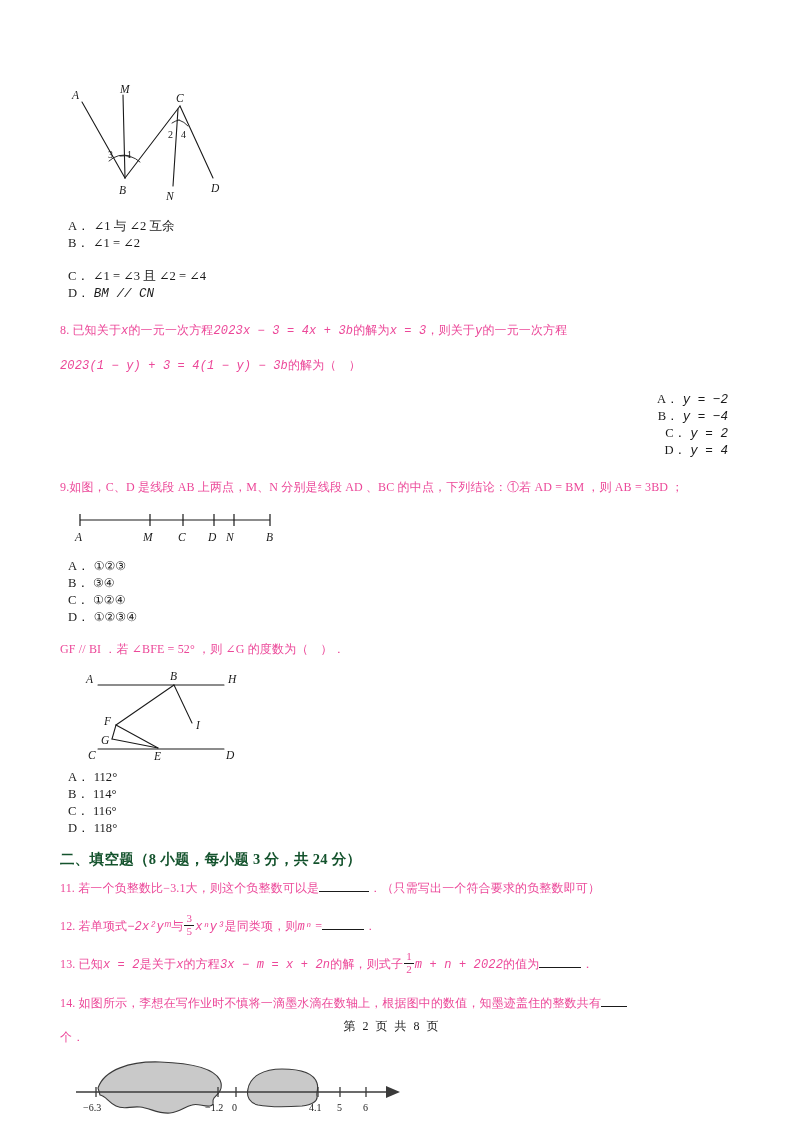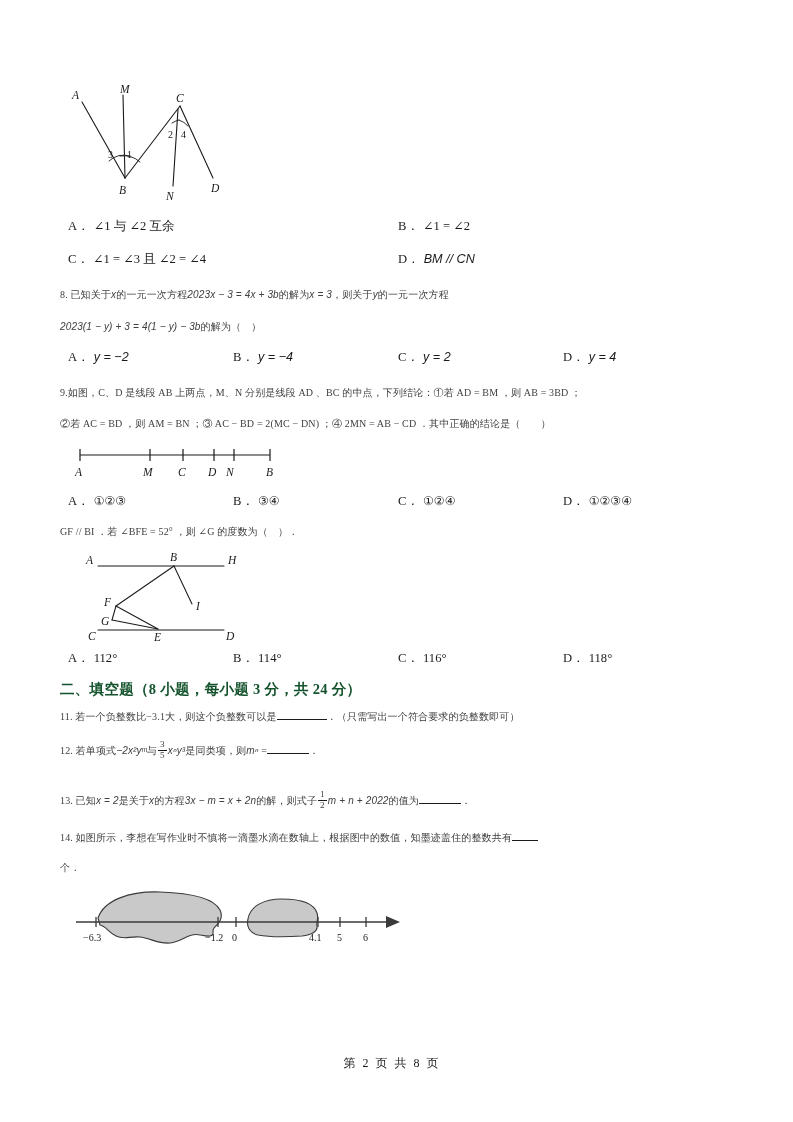--- a/index.html
+++ b/index.html
@@ -22,34 +22,35 @@
     height: 1122px;
   }
   .content {
     position: absolute;
     left: 68px;
     top: 0;
     width: 660px;
   }
   
   .qline {
-    font-size: 10px;
+    font-size: 12px;
     line-height: 1.45;
-    color: #404040;
+    color: #ec4899;
     letter-spacing: 0.15px;
   }
   .opts {
     display: flex;
     font-size: 12.6px;
     color: #1a1a1a;
+    flex-direction: column;
   }
   .opts > div { flex: 0 0 25%; }
   .opts.pair2 > div { flex: 0 0 50%; }
   .opts .lbl { margin-right: 4px; }
-  .mi { font-style: italic; font-family: Liberation Sans, sans-serif; }
+  .mi { font-style: italic; font-family: Liberation Mono, monospace; }
   .num { font-style: normal; }
   .frac {
     display: inline-block;
     vertical-align: -0.45em;
     text-align: center;
     font-size: 0.92em;
     line-height: 1.05;
     margin: 0 1px;
   }
   .frac .nu { display: block; border-bottom: 1px solid #1a1a1a; padding: 0 2px; }
@@ -79,21 +80,21 @@
   .lbl-num {
     font-family: "Liberation Serif", serif;
     font-style: normal;
     font-size: 10px;
     fill: #1a1a1a;
   }
   
   .footer {
     position: absolute;
     left: 0;
-    top: 1055px;
+    top: 1018px;
     width: 784px;
     text-align: center;
     font-size: 12px;
     color: #1a1a1a;
     letter-spacing: 2px;
   }
   .footer .pg { font-weight: normal; }
 </style>
 </head>
 <body>
@@ -151,40 +152,37 @@
       </div>
     </div>
 
     <div class="qline" style="margin-top:20px; margin-left:-8px;">
       <span>8.</span>
       <span>已知关于</span><span class="mi">x</span><span>的一元一次方程</span><span class="mi">2023x − 3 = 4x + 3b</span><span>的解为</span><span class="mi">x = 3</span><span>，则关于</span><span class="mi">y</span><span>的一元一次方程</span>
     </div>
     <div class="qline" style="margin-top:17px; margin-left:-8px;">
       <span class="mi">2023(1 − y) + 3 = 4(1 − y) − 3b</span><span>的解为（　）</span>
     </div>
-    <div class="opts" style="margin-top:15px;">
+    <div class="opts" style="margin-top:15px;text-align:right;">
       <div>
         <span class="lbl">A．</span><span class="mi">y = −2</span>
       </div>
       <div>
         <span class="lbl">B．</span><span class="mi">y = −4</span>
       </div>
       <div>
         <span class="lbl">C．</span><span class="mi">y = 2</span>
       </div>
       <div>
         <span class="lbl">D．</span><span class="mi">y = 4</span>
       </div>
     </div>
 
     <div class="qline" style="margin-top:20px; margin-left:-8px;">
       <span>9.</span><span>如图，C、D 是线段 AB 上两点，M、N 分别是线段 AD 、BC 的中点，下列结论：①若 AD = BM ，则 AB = 3BD ；</span>
-    </div>
-    <div class="qline" style="margin-top:16px; margin-left:-8px;">
-      <span>②若 AC = BD ，则 AM = BN ；③ AC − BD = 2(MC − DN) ；④ 2MN = AB − CD ．其中正确的结论是（　　）</span>
     </div>
 
     <div class="fig" style="margin-top:14px; margin-left:2px;">
       <svg width="340" height="40" viewBox="0 0 340 40">
         <g stroke="#1a1a1a" stroke-width="1.2" stroke-linecap="butt">
           <line x1="10" y1="10" x2="200" y2="10"></line>
           <line x1="10" y1="4" x2="10" y2="16"></line>
           <line x1="80" y1="4" x2="80" y2="16"></line>
           <line x1="113" y1="4" x2="113" y2="16"></line>
           <line x1="144" y1="4" x2="144" y2="16"></line>
@@ -269,21 +267,21 @@
     <div class="qline" style="margin-top:11px; margin-left:-8px;">
       <span>11.</span>
       <span>若一个负整数比</span><span class="num">−3.1</span><span>大，则这个负整数可以是</span><span class="blank-m"></span><span>．（只需写出一个符合要求的负整数即可）</span>
     </div>
 
     <div class="qline" style="margin-top:16px; margin-left:-8px;">
       <span>12.</span>
       <span>若单项式</span><span class="mi">−2x²yᵐ</span><span>与</span><span class="frac"><span class="nu">3</span><span class="de">5</span></span><span class="mi">xⁿy³</span><span>是同类项，则</span><span class="mi">mⁿ</span> <span>=</span><span class="blank-s"></span><span>．</span>
     </div>
 
-    <div class="qline" style="margin-top:30px; margin-left:-8px;">
+    <div class="qline" style="margin-top:14px; margin-left:-8px;">
       <span>13.</span>
       <span>已知</span><span class="mi">x = 2</span><span>是关于</span><span class="mi">x</span><span>的方程</span><span class="mi">3x − m = x + 2n</span><span>的解，则式子</span><span class="frac"><span class="nu">1</span><span class="de">2</span></span><span class="mi">m + n + 2022</span><span>的值为</span><span class="blank-s"></span><span>．</span>
     </div>
 
     <div class="qline" style="margin-top:20px; margin-left:-8px;">
       <span>14.</span>
       <span>如图所示，李想在写作业时不慎将一滴墨水滴在数轴上，根据图中的数值，知墨迹盖住的整数共有</span><span class="blank-xs"></span>
     </div>
     <div class="qline" style="margin-top:16px; margin-left:-8px;">
       <span>个．</span>

